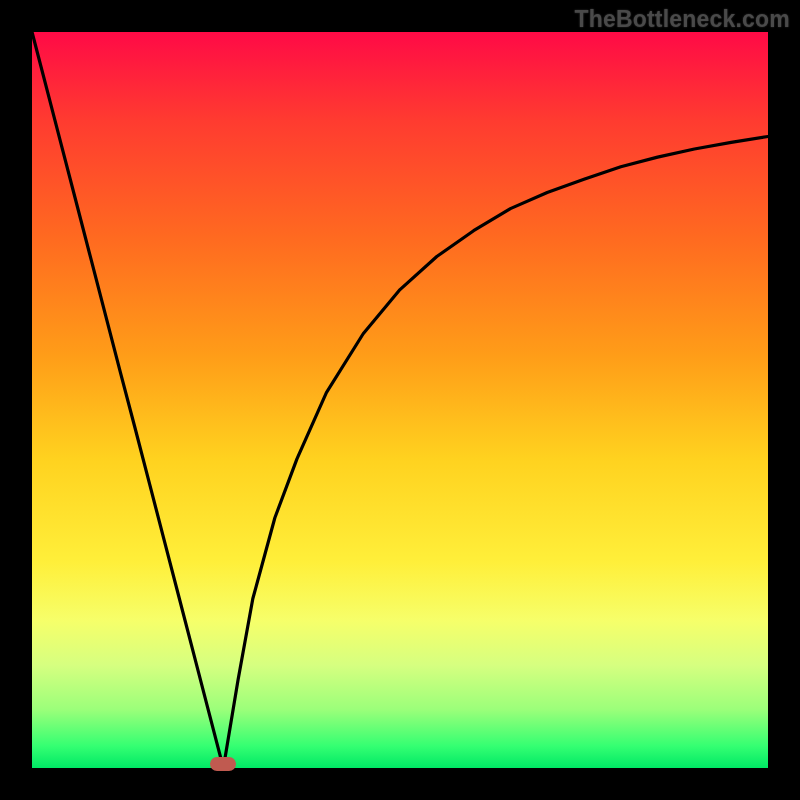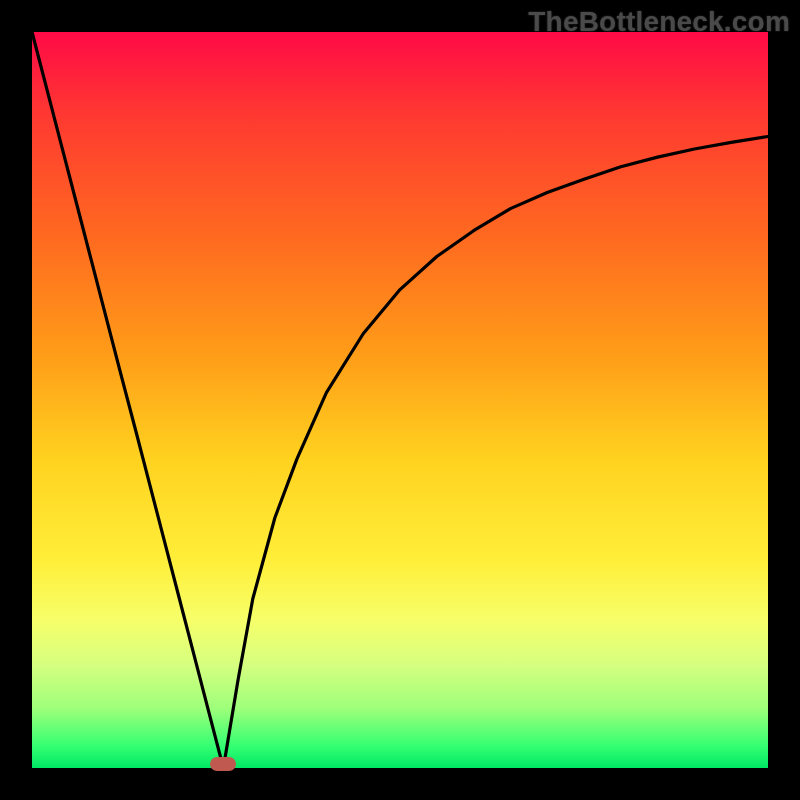--- a/index.html
+++ b/index.html
@@ -36,21 +36,21 @@
       #9cff7a 92%,
       #35ff72 97%,
       #00e865 100%
     );
   }
   .watermark {
     position: absolute;
     top: 6px;
     right: 10px;
     color: #4a4a4a;
-    font-size: 28px;
+    font-size: 23px;
     font-weight: 600;
     letter-spacing: 0.2px;
     text-shadow: 0 0 2px rgba(255,255,255,0.2);
     user-select: none;
   }
   .marker {
     position: absolute;
     width: 26px;
     height: 14px;
     background: #c05a50;

